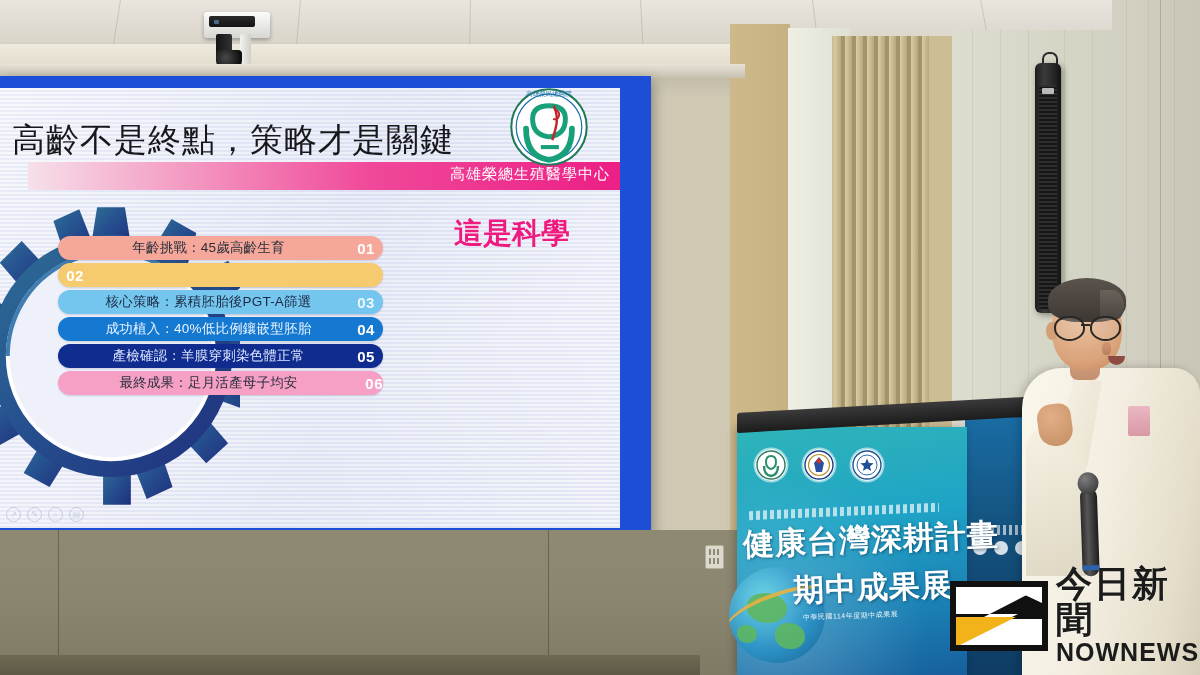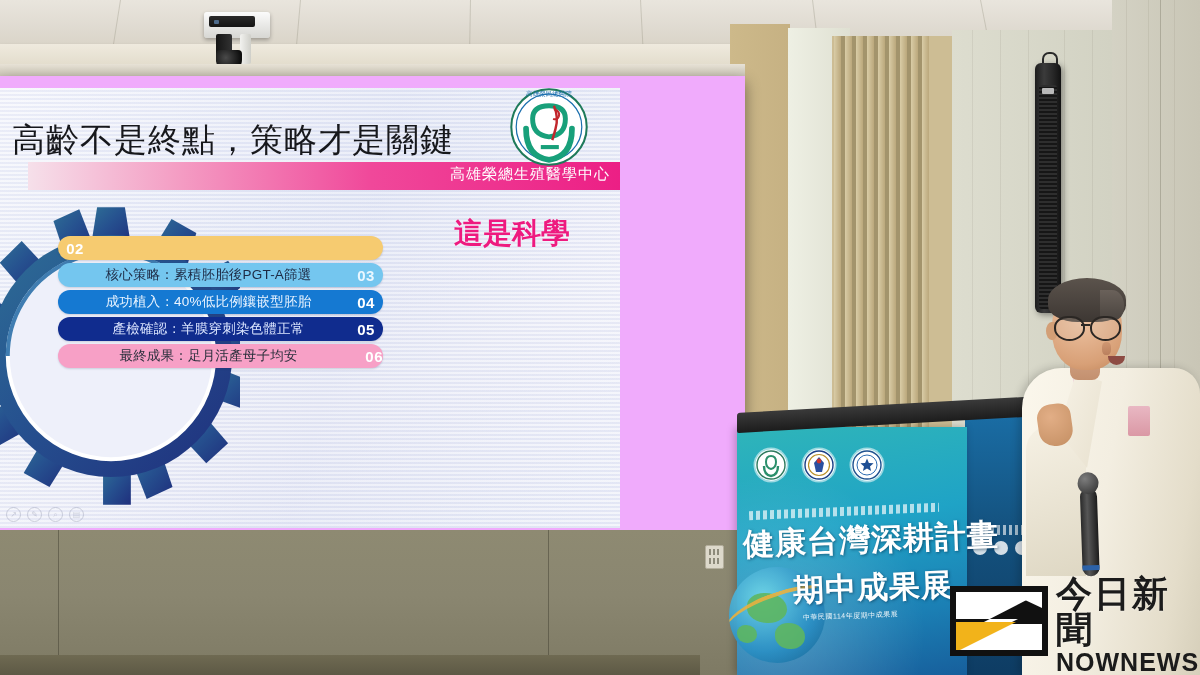--- a/index.html
+++ b/index.html
@@ -65,22 +65,22 @@
     background:linear-gradient(90deg,#151515,#323232);border-radius:2px;}
   .cam-arm2{position:absolute;left:240px;top:34px;width:11px;height:30px;
     background:linear-gradient(90deg,#f2f2ef,#cfcfc9);border-radius:2px;}
   .cam-lens{position:absolute;left:216px;top:50px;width:26px;height:22px;
     background:radial-gradient(circle at 38% 35%,#4a4a4a,#0d0d0d 70%);
     border-radius:4px 4px 12px 12px;}
 
   
   .screen-housing{position:absolute;left:0;top:64px;width:745px;height:14px;
     background:linear-gradient(180deg,#e7e2d6,#c7c1b1);}
-  .screen-frame{position:absolute;left:0;top:76px;width:745px;height:460px;
-    background:#f0abfc;box-shadow:0 6px 14px rgba(0,0,0,.45);}
+  .screen-frame{position:absolute;left:0;top:76px;width:651px;height:460px;
+    background:#1d4ed8;box-shadow:0 6px 14px rgba(0,0,0,.45);}
   .slide{position:absolute;left:0px;top:12px;width:620px;height:440px;
     background:linear-gradient(160deg,#eef0fa 0%,#e6eaf7 35%,#edeef8 65%,#e4e8f6 100%);
     overflow:hidden;}
   .slide::before{content:"";position:absolute;inset:0;
     background:repeating-linear-gradient(180deg,rgba(255,255,255,.5) 0 2px,rgba(205,210,235,.22) 2px 4px);
     pointer-events:none;}
   .slide::after{content:"";position:absolute;inset:0;
     background:linear-gradient(105deg,rgba(255,255,255,.16),rgba(180,190,225,.12) 55%,rgba(255,255,255,.10));
     pointer-events:none;}
 
@@ -198,21 +198,21 @@
     transform:rotate(6deg);}
   .mic-head{position:absolute;left:-2px;top:-16px;width:21px;height:22px;
     background:radial-gradient(circle at 35% 30%,#7d7d7d,#2b2b2b);border-radius:50%;}
   .mic-band{position:absolute;left:0;bottom:6px;width:17px;height:5px;background:#2c62a8;}
   .badge-pocket{position:absolute;left:112px;top:130px;width:22px;height:30px;
     background:linear-gradient(180deg,#e8b2c0,#d88f9f);border-radius:2px;opacity:.9;}
 
   
   .watermark{position:absolute;left:950px;top:566px;z-index:9;display:flex;align-items:center;gap:8px;}
   .wm-mark{width:98px;height:70px;background:#111;position:relative;overflow:hidden;flex:none;}
-  .wm-text{display:flex;flex-direction:column;line-height:1;margin-top:10px;}
+  .wm-text{display:flex;flex-direction:column;line-height:1;}
   .wm-cn{font-size:36px;font-weight:bold;color:#1b1b1b;letter-spacing:2px;
     text-shadow:0 1px 2px rgba(255,255,255,.35);}
   .wm-en{font-size:25px;font-weight:bold;color:#1b1b1b;letter-spacing:1px;margin-top:2px;}
 </style>
 </head>
 <body>
 
 <div id="stage">
 
   <div class="ceiling">
@@ -325,20 +325,24 @@
               <circle cx="0" cy="0" r="122"></circle>
             </g>
             <circle cx="0" cy="0" r="104" fill="#eef0fa"></circle>
             <circle cx="0" cy="0" r="104" fill="none" stroke="#ffffff" stroke-width="4"></circle>
             <path d="M-104,0 A104,104 0 0 1 60,-85" fill="none" stroke="#2b6fa8" stroke-width="4" opacity=".9"></path>
           </g>
         </svg>
       </div>
 
       <div class="list">
+        <div class="pill" style="background: rgb(245, 168, 154);">
+          <span class="txt" style="color: rgb(42, 47, 60);">年齡挑戰：45歲高齡生育</span>
+          <span class="num" style="color: rgb(255, 255, 255);">01</span>
+        </div>
         <div class="pill" style="background: rgb(246, 203, 112);">
           <span class="num" style="color: rgb(255, 255, 255);">02</span>
         </div>
         <div class="pill" style="background: rgb(116, 198, 239);">
           <span class="txt" style="color: rgb(29, 42, 68);">核心策略：累積胚胎後PGT-A篩選</span>
           <span class="num" style="color: rgb(234, 247, 255);">03</span>
         </div>
         <div class="pill" style="background: rgb(21, 121, 210);">
           <span class="txt" style="color: rgb(234, 244, 255);">成功植入：40%低比例鑲嵌型胚胎</span>
           <span class="num" style="color: rgb(255, 255, 255);">04</span>

